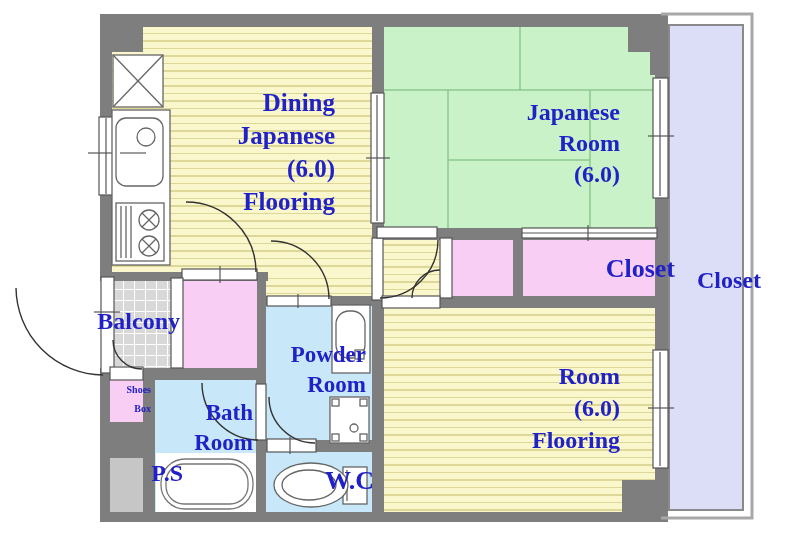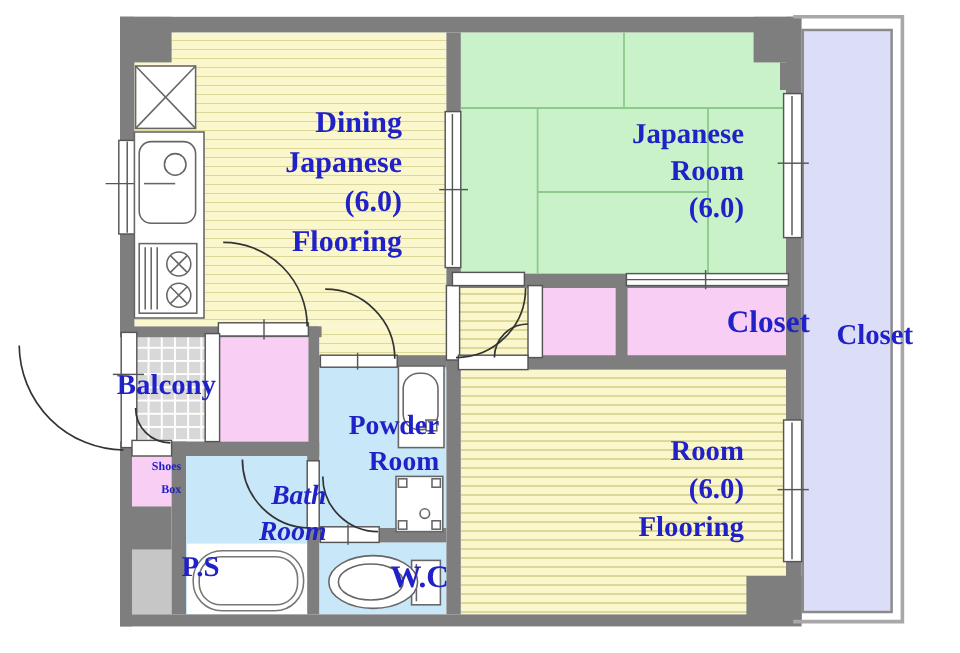--- a/index.html
+++ b/index.html
@@ -196,21 +196,21 @@
   <div class="label" style="left:262px;top:340px;width:104px;font-size:23px;line-height:30px;">
     <span>Powder</span>
     <span>Room</span>
   </div>
 
   <div class="label" style="left:103px;top:380px;width:48px;font-size:10px;line-height:19px;">
     <span>Shoes</span>
     <span>Box</span>
   </div>
 
-  <div class="label" style="left:168px;top:398px;width:104px;font-size:23px;line-height:30px;font-style:italic;">
+  <div class="label" style="left:149px;top:398px;width:104px;font-size:23px;line-height:30px;">
     <span>Bath</span>
     <span>Room</span>
   </div>
 
   <div class="label" style="left:104px;top:458px;width:46px;font-size:24px;margin-left:33px;">P.S</div>
   <div class="label" style="left:266px;top:464px;width:60px;font-size:26px;margin-left:48px;">W.C</div>
 
   <div class="label" style="left:415px;top:360px;width:205px;font-size:24px;line-height:32px;">
     <span>Room</span>
     <span>(6.0)</span>

